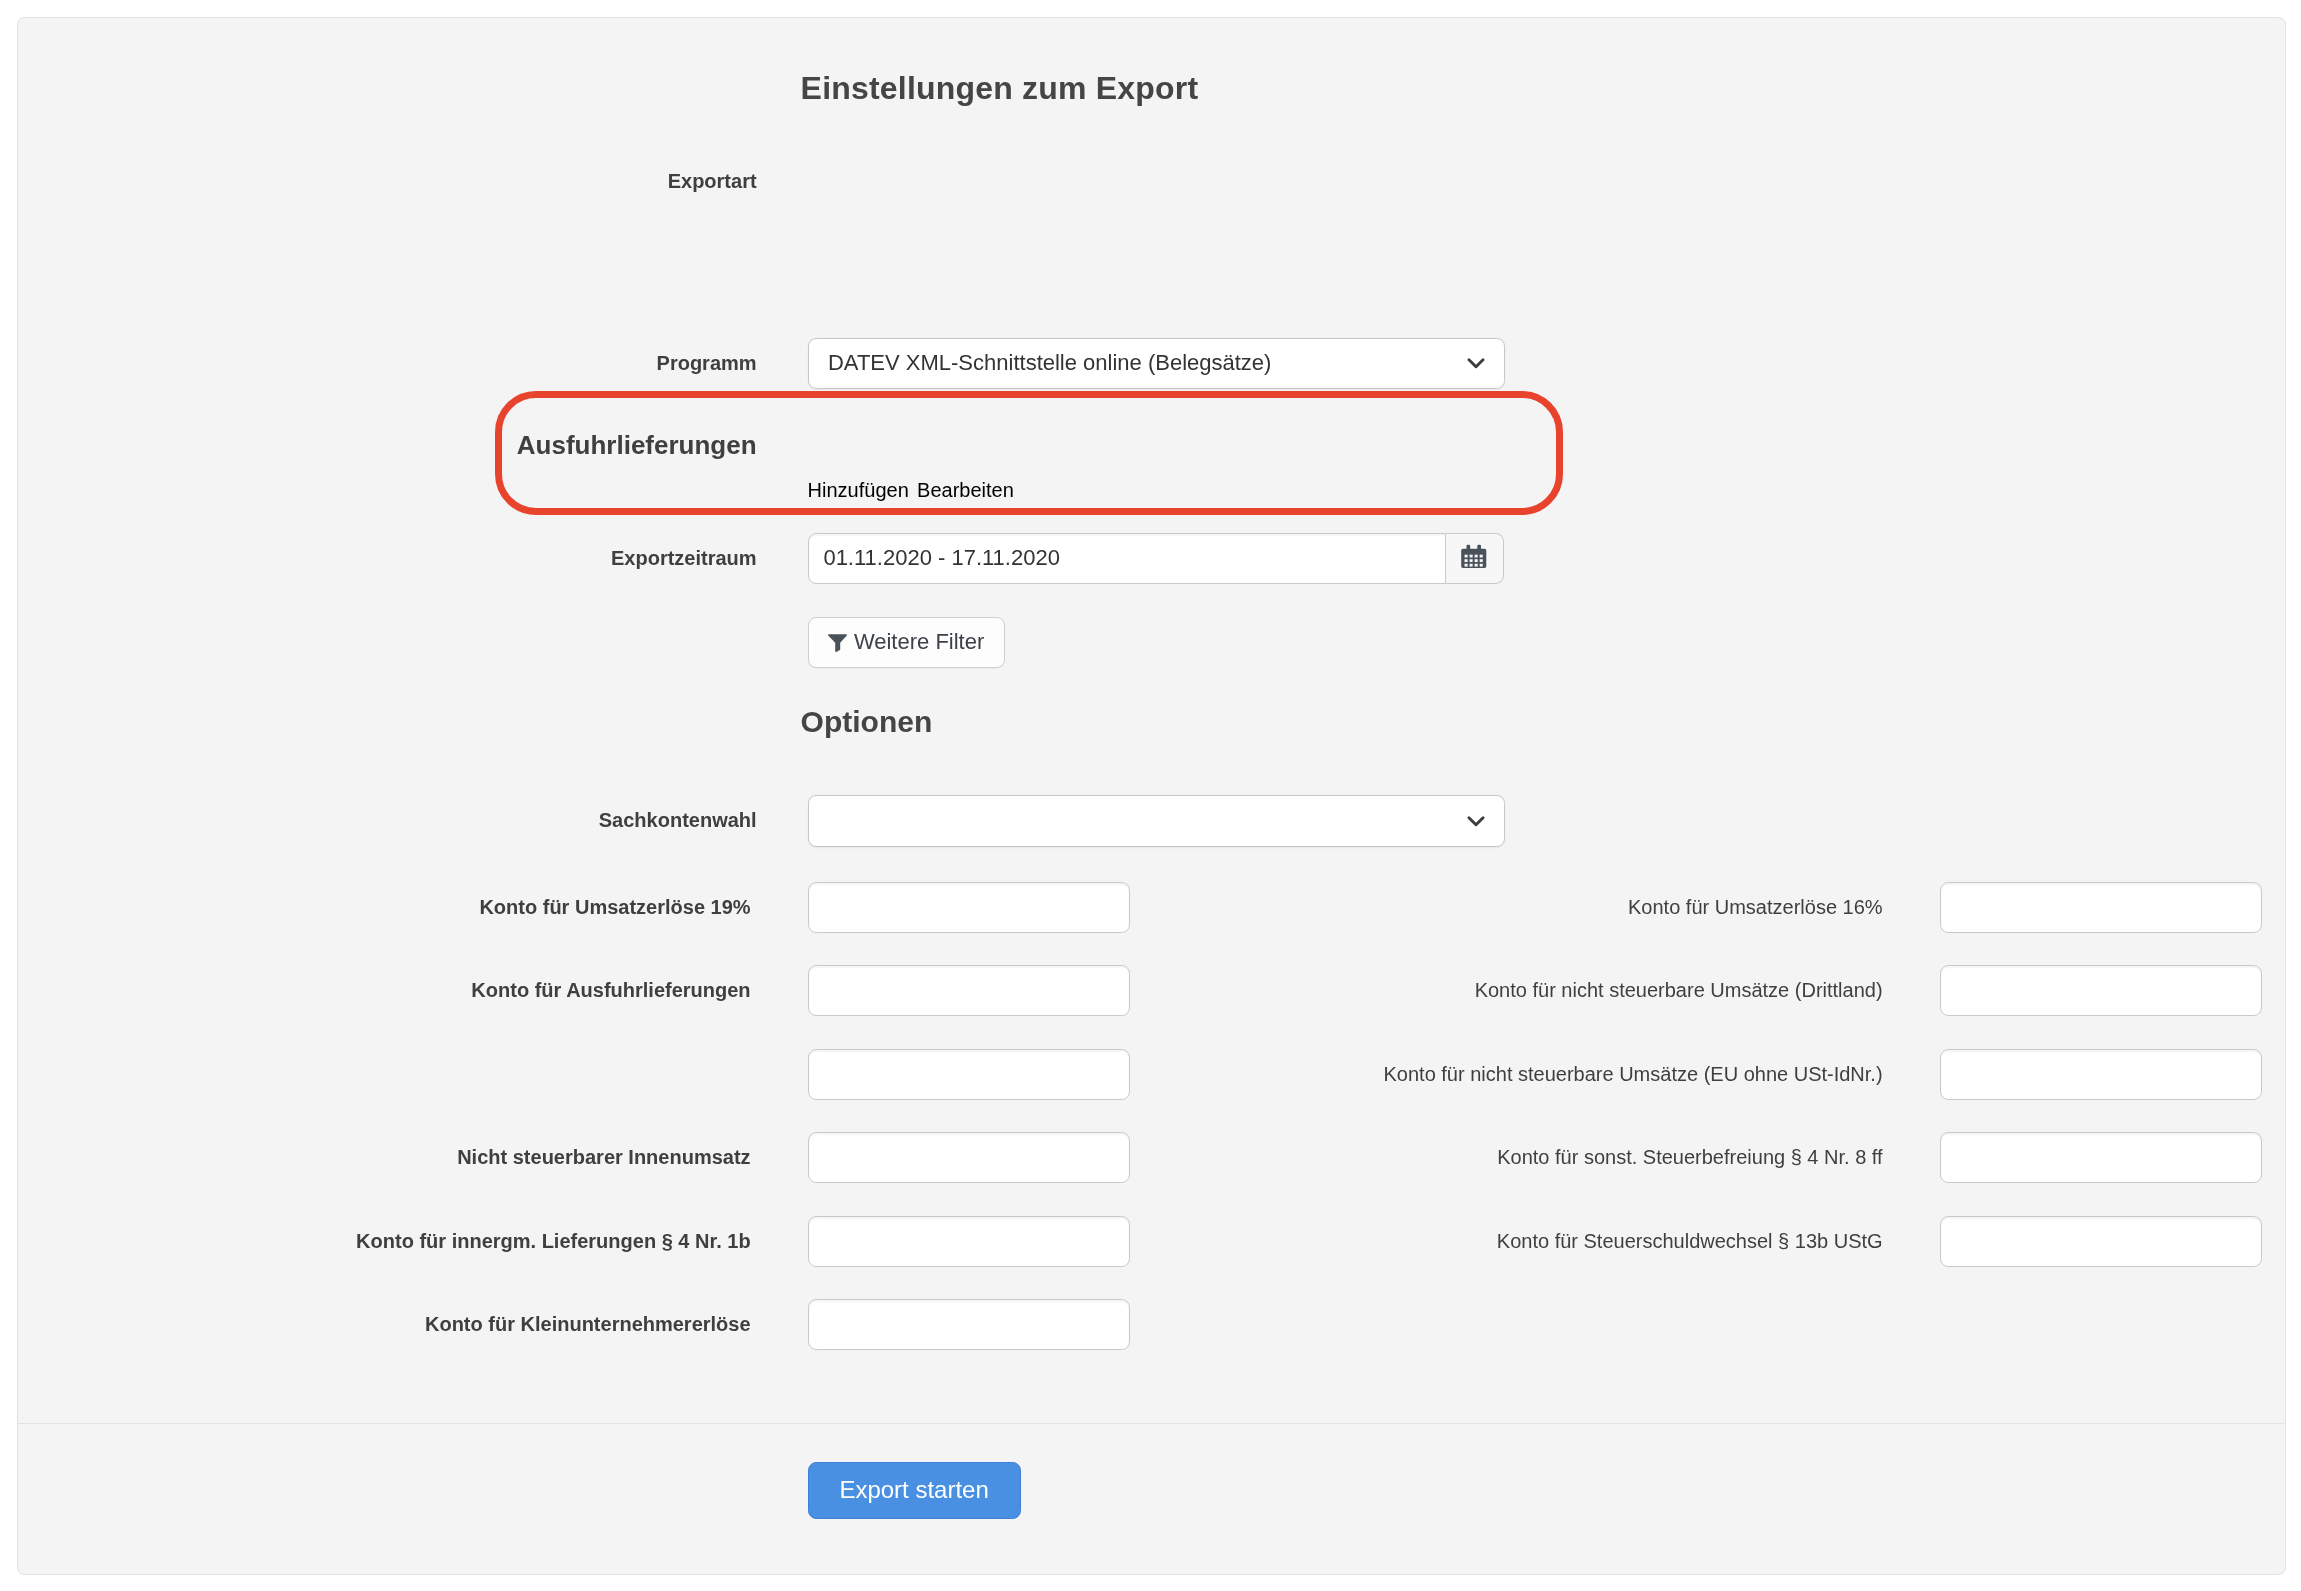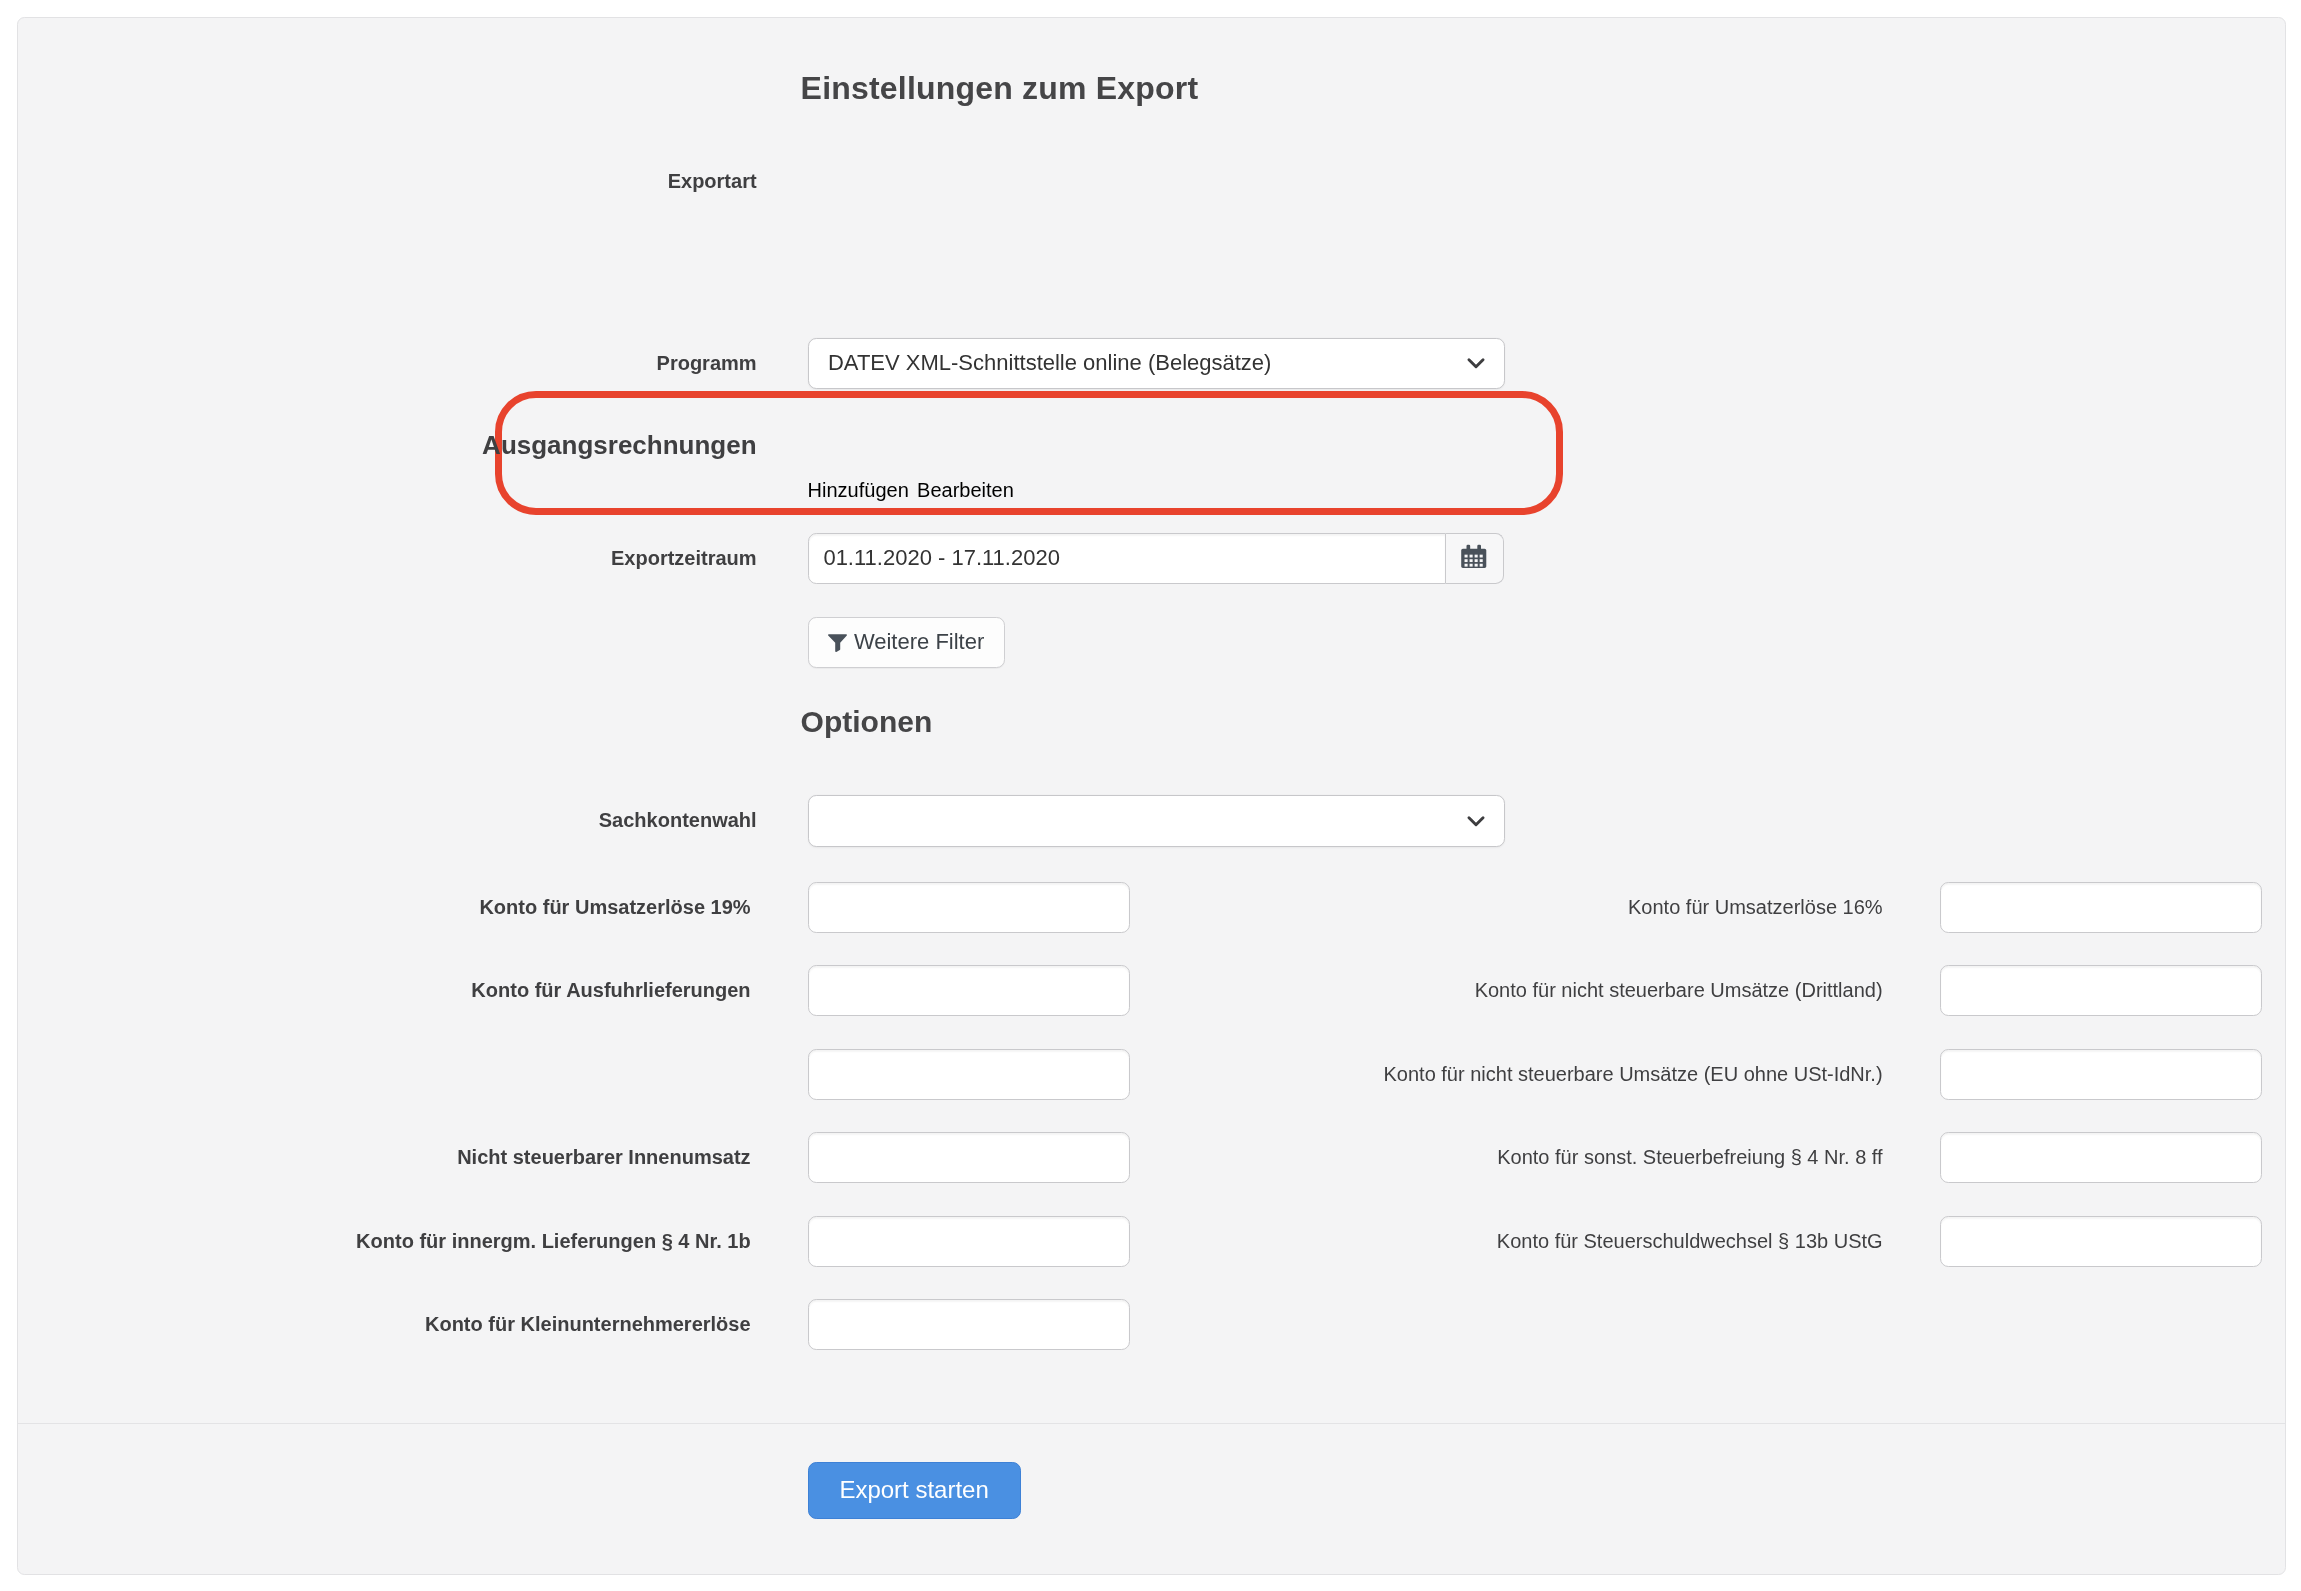--- a/index.html
+++ b/index.html
@@ -141,21 +141,21 @@
     <span>DATEV XML-Schnittstelle online (Belegsätze)</span>
     <span class="chev">
       <svg width="26" height="26" viewBox="0 0 24 24">
           <path d="M5.5 9l6.5 6.5L18.5 9" fill="none" stroke="#3e3e40" stroke-width="2.7" stroke-linecap="round" stroke-linejoin="round"></path>
         </svg>
     </span>
   </div>
 
   <div class="abs highlight"></div>
 
-  <div class="abs flabel big" style="top:402px">Ausgangsrechnungen</div>
+  <div class="abs flabel big" style="top:402px">Ausfuhrlieferungen</div>
   <div class="abs links">
     <a>Hinzufügen</a><a>Bearbeiten</a>
   </div>
 
   <div class="abs flabel" style="top:515px">Exportzeitraum</div>
   <div class="abs date-group" style="top:515px">
     <input class="inp" value="01.11.2020 - 17.11.2020" style="">
     <span class="addon">
       <span>
         <svg width="29.5" height="29.5" viewBox="0 0 24 24">

